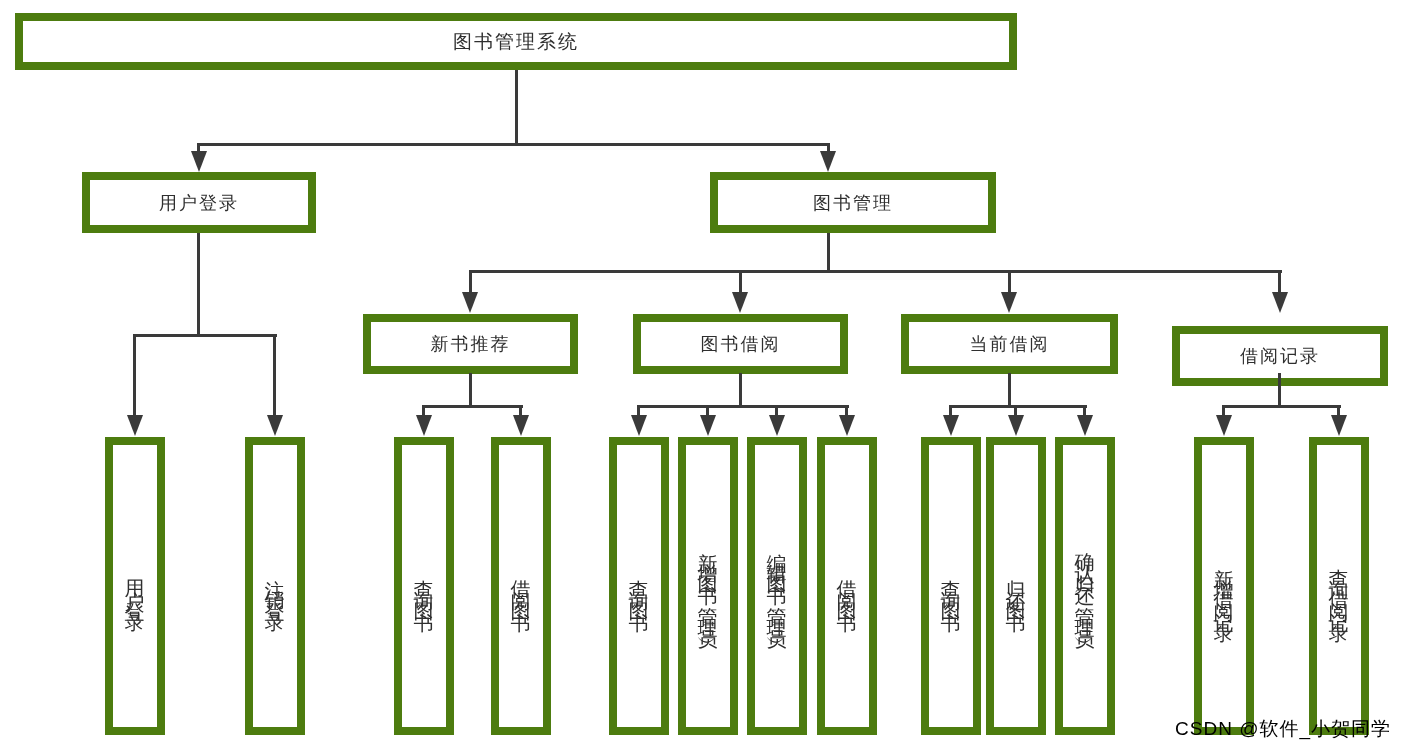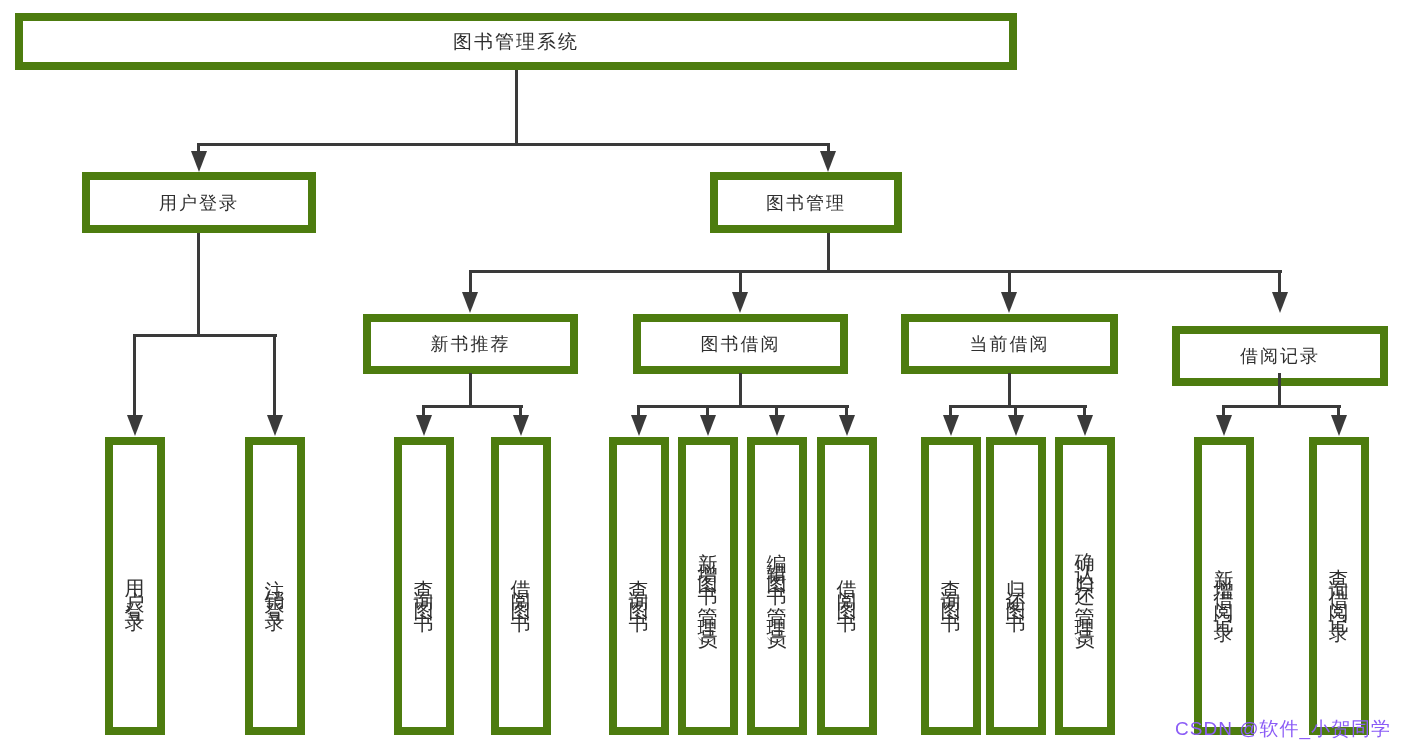--- a/index.html
+++ b/index.html
@@ -21,39 +21,39 @@
   }
   .vline{position:absolute;width:3px;background:#3a3a3a;}
   .hline{position:absolute;height:3px;background:#3a3a3a;}
   .arrow{
     position:absolute;width:0;height:0;
     border-left:8px solid transparent;border-right:8px solid transparent;
     border-top:21px solid #3a3a3a;
   }
   .watermark{
     position:absolute;right:14px;bottom:5px;z-index:5;
-    font-size:19px;color:#8b5cf6;letter-spacing:1px;white-space:nowrap;
+    font-size:19px;color:#000000;letter-spacing:1px;white-space:nowrap;
   }
 </style>
 </head>
 <body>
 
 <div class="canvas">
 
   <div class="box root" style="left:15px;top:13px;width:1002px;height:57px;">图书管理系统</div>
 
   <div class="vline" style="left:515px;top:70px;height:75px;"></div>
   <div class="hline" style="left:197px;top:143px;width:633px;"></div>
   <div class="vline" style="left:197px;top:143px;height:12px;"></div>
   <div class="arrow" style="left:191px;top:151px;"></div>
   <div class="vline" style="left:827px;top:143px;height:12px;"></div>
   <div class="arrow" style="left:820px;top:151px;"></div>
 
   <div class="box" style="left:82px;top:172px;width:234px;height:61px;">用户登录</div>
-  <div class="box" style="left:710px;top:172px;width:192px;height:61px;">图书管理</div>
+  <div class="box" style="left:710px;top:172px;width:286px;height:61px;">图书管理</div>
 
   <div class="vline" style="left:197px;top:233px;height:104px;"></div>
   <div class="hline" style="left:133px;top:334px;width:144px;"></div>
   <div class="vline" style="left:133px;top:334px;height:84px;"></div>
   <div class="arrow" style="left:127px;top:415px;"></div>
   <div class="vline" style="left:273px;top:334px;height:84px;"></div>
   <div class="arrow" style="left:267px;top:415px;"></div>
 
   <div class="vline" style="left:827px;top:233px;height:40px;"></div>
   <div class="hline" style="left:469px;top:270px;width:813px;"></div>

